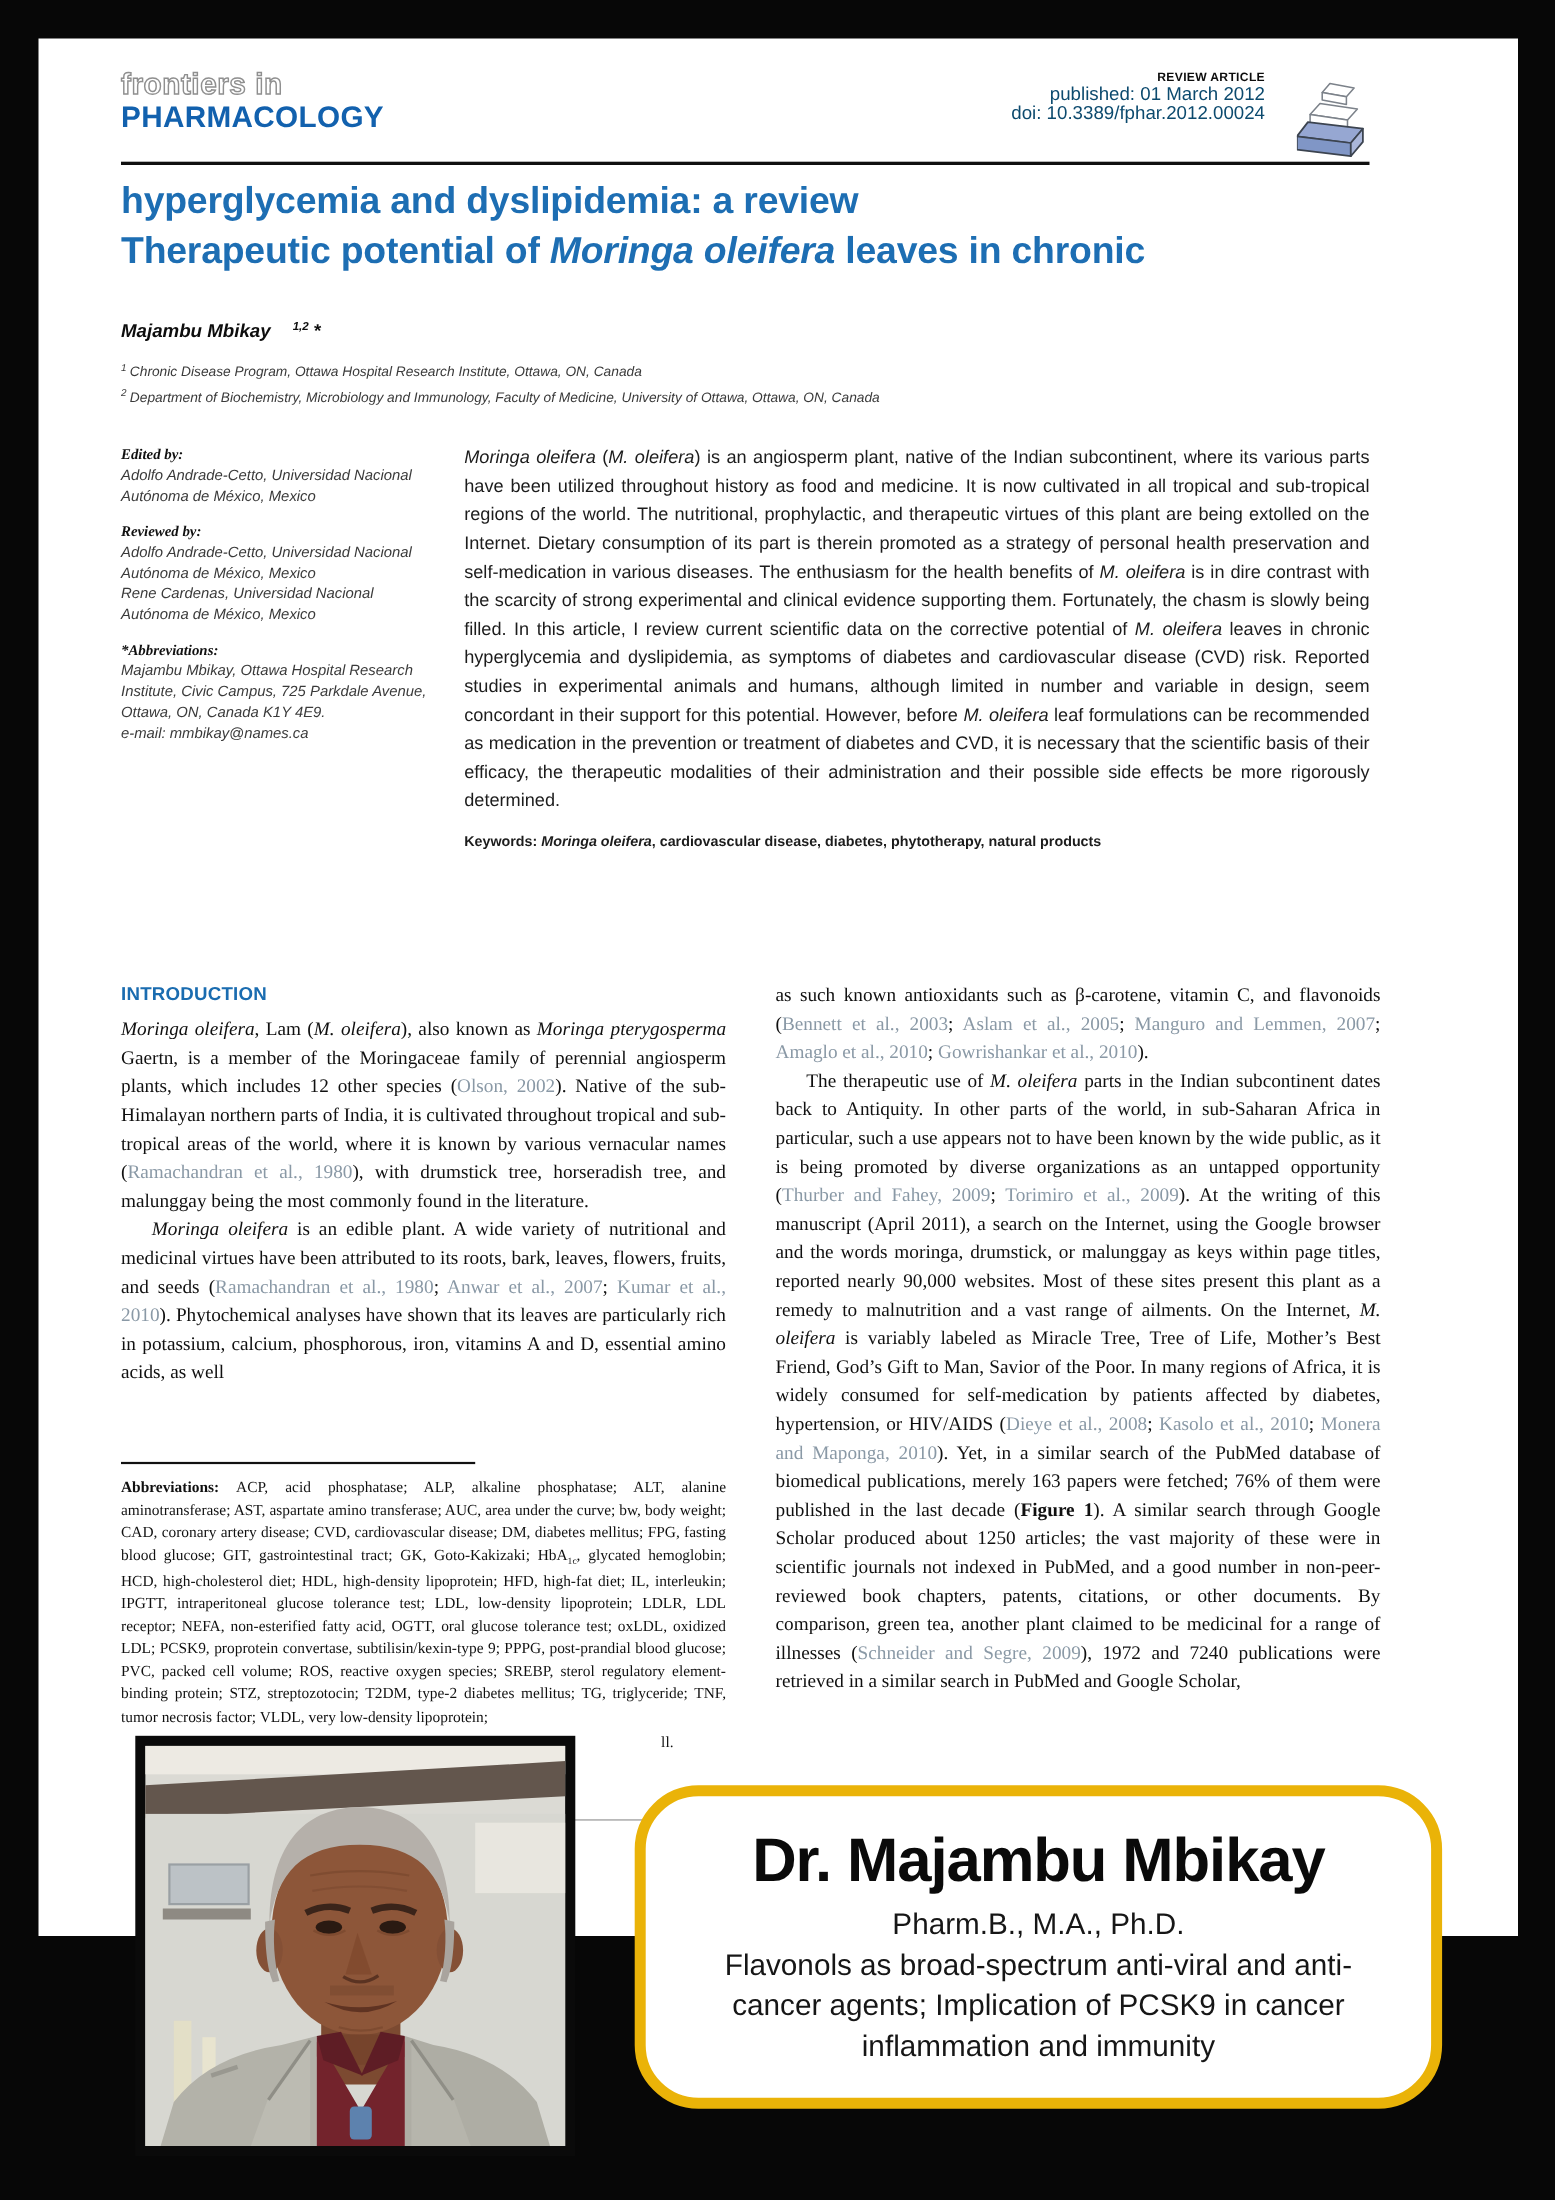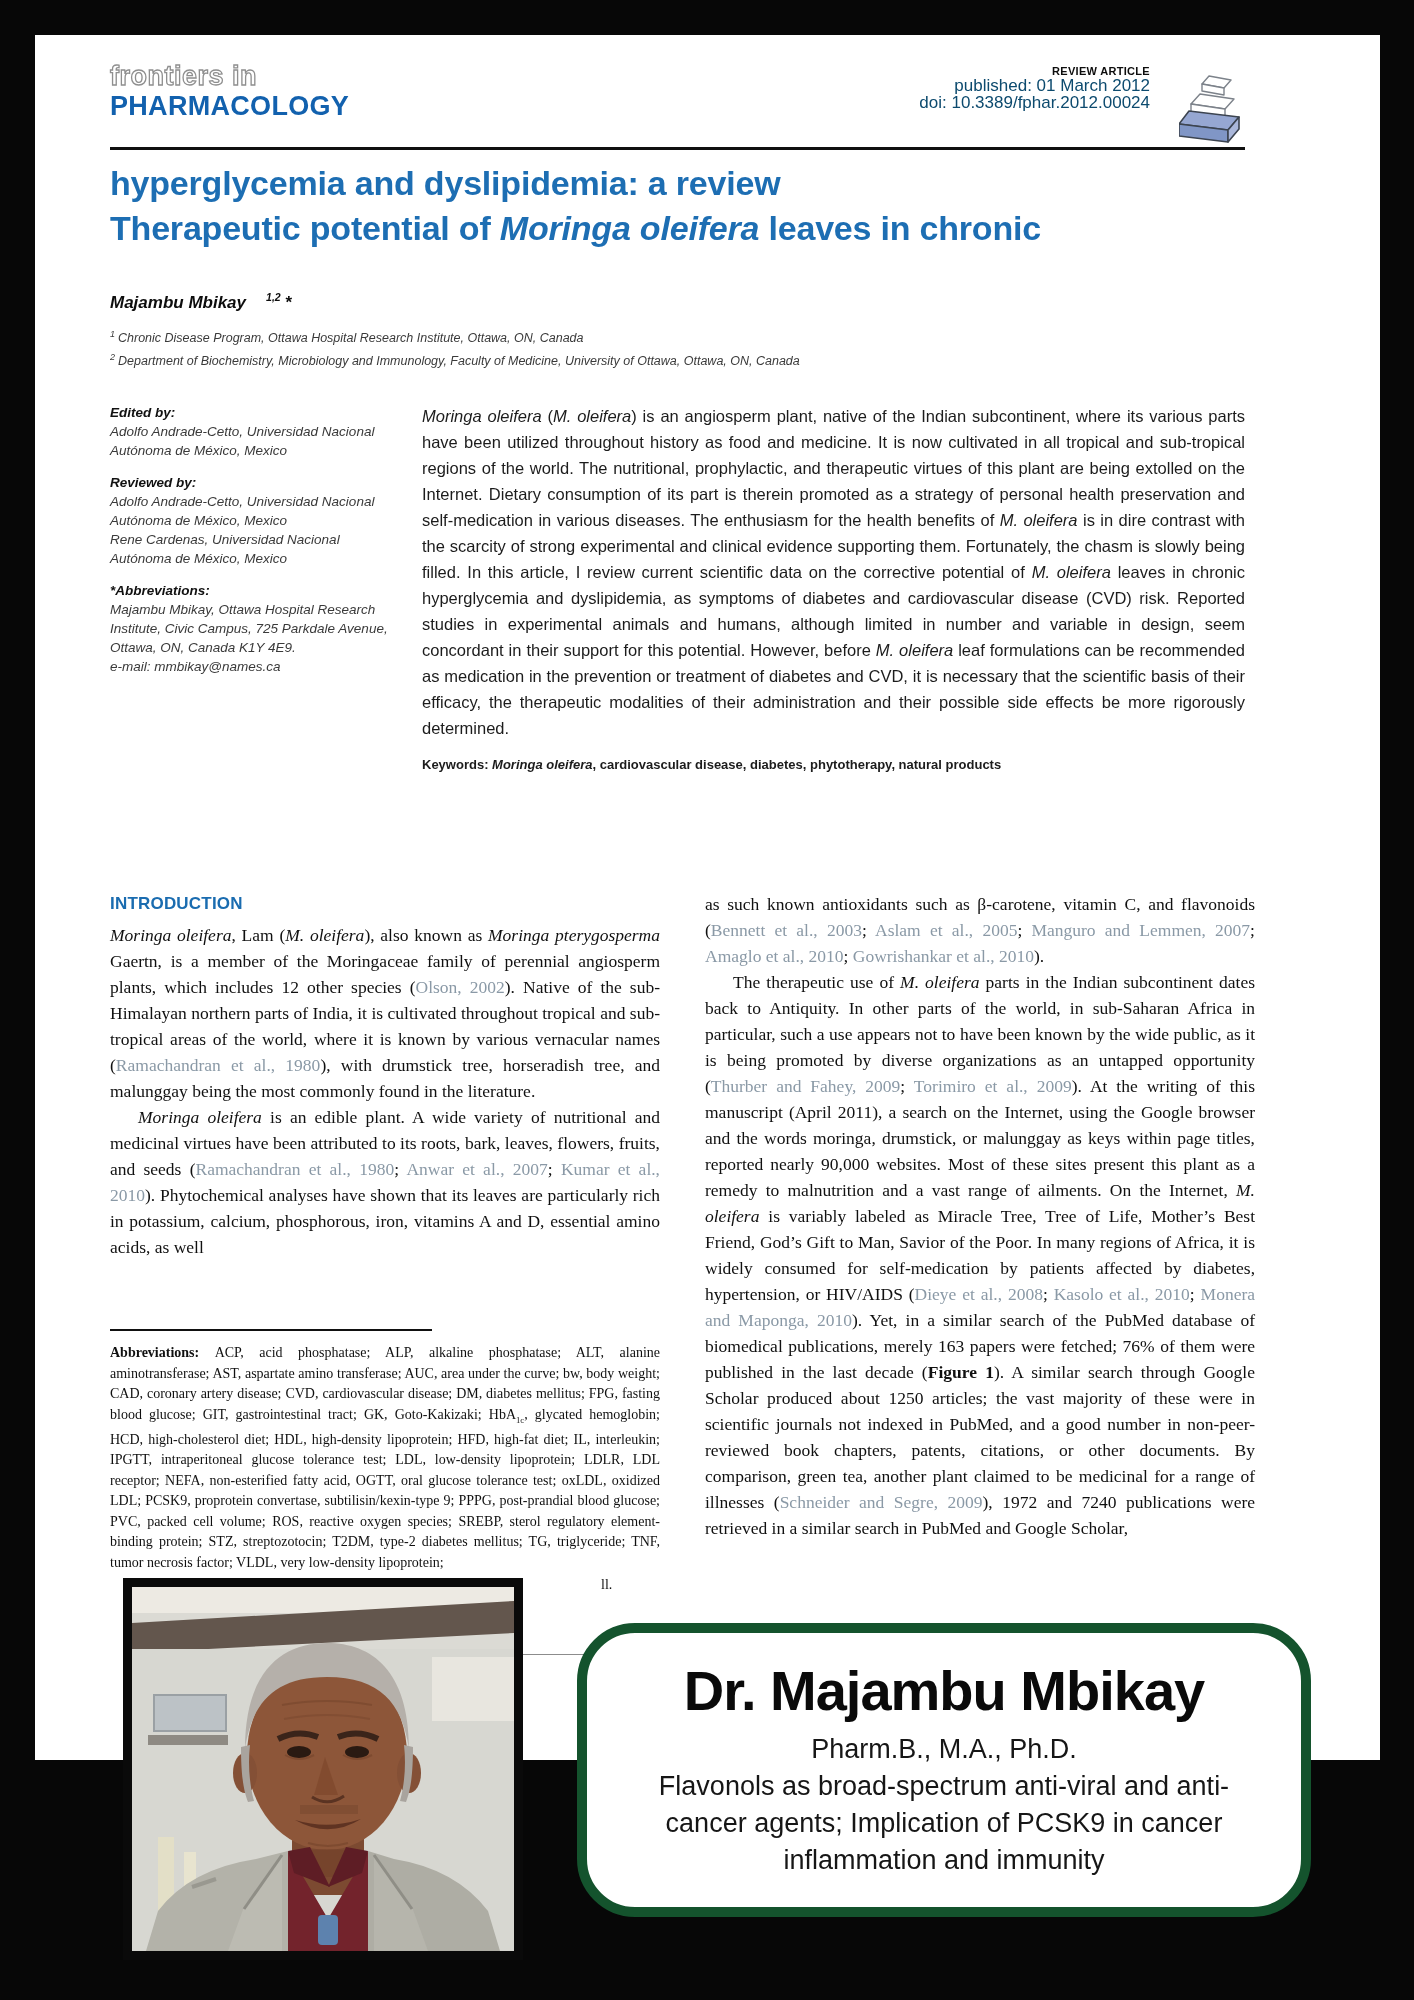--- a/index.html
+++ b/index.html
@@ -43,21 +43,21 @@
     font-weight:700;font-size:34px;line-height:45px;color:#1d6eb3;
     letter-spacing:-.2px;
   }
   .author{position:absolute;left:75px;top:256px;font-size:17px;color:#0d0d0d;}
   .affils{position:absolute;left:75px;top:290px;font-style:italic;font-size:12.5px;line-height:19px;color:#3a3a3a;}
   .affils .sup{font-size:9px;vertical-align:super;margin-right:3px;}
   
   .lead{position:absolute;left:75px;top:368px;width:1135px;display:flex;gap:24px;}
   .side{width:288px;flex:0 0 288px;font-style:italic;font-size:13.5px;line-height:19px;color:#3a3a3a;}
   .sb-block{margin-bottom:13px;}
-  .sb-label{font-weight:700;color:#111;}
+  .sb-label{font-weight:700;color:#111;font-family:Liberation Serif, serif;}
   .abst{
     flex:1;font-size:16.5px;line-height:26px;color:#1c1c1c;
     text-align:justify;hyphens:auto;
   }
   .keywords{margin-top:15px;font-size:13px;line-height:18px;text-align:left;}
   
   .cols{position:absolute;left:75px;top:856px;width:1135px;display:flex;gap:45px;}
   .col{
     width:550px;flex:0 0 550px;position:relative;
     font-family:"Liberation Serif",serif;
@@ -90,21 +90,21 @@
   .divider-seg{position:absolute;left:497px;top:1654px;width:100px;height:1px;background:#8c8c8c;z-index:2;}
   
   .photo{
     position:absolute;left:123px;top:1578px;width:400px;height:382px;
     background:#0a0a0a;padding:9px;box-sizing:border-box;z-index:3;
   }
   .photo svg{display:block;width:382px;height:364px;}
   
   .card{
     position:absolute;left:577px;top:1623px;width:734px;height:294px;
-    box-sizing:border-box;background:#fff;border:10px solid #14532d;border-radius:58px;
+    box-sizing:border-box;background:#fff;border:10px solid #eab308;border-radius:58px;
     display:flex;flex-direction:column;align-items:center;justify-content:center;
     text-align:center;z-index:4;padding:6px 34px;
   }
   .card-name{font-weight:700;font-size:56px;line-height:1.08;color:#0a0a0a;letter-spacing:-1px;}
   .card-creds{margin-top:10px;font-size:27px;line-height:34px;color:#161616;}
   .card-research{margin-top:2px;width:640px;font-size:27px;line-height:37px;color:#161616;text-align:center;}
 </style>
 </head>
 <body>
 

